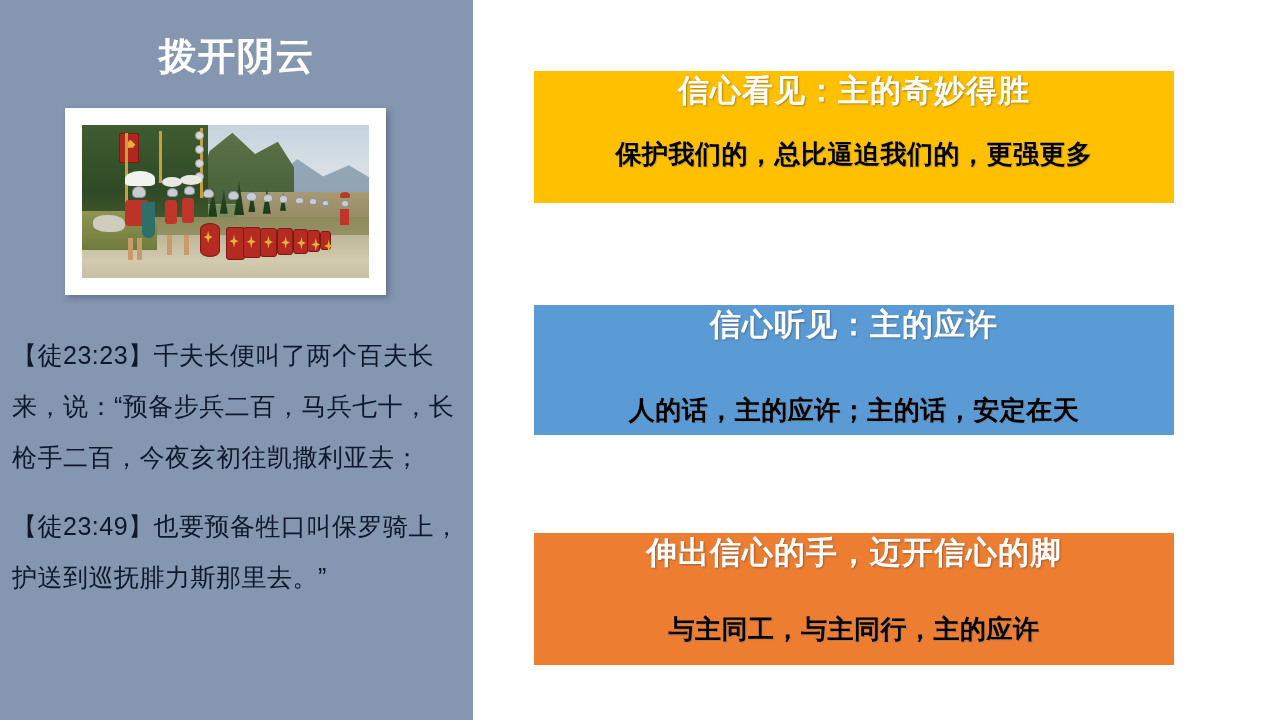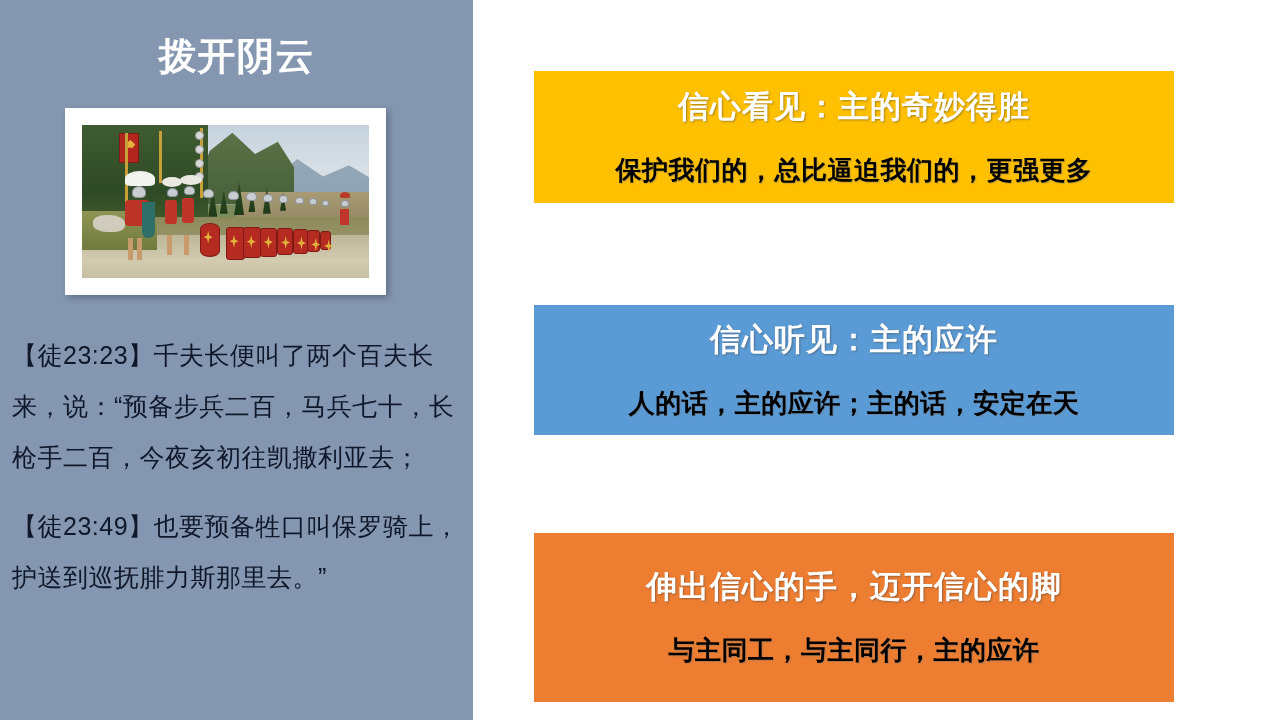--- a/index.html
+++ b/index.html
@@ -81,25 +81,25 @@
   .verse-block {
     position:absolute; left:12px; top:330px; width:452px;
     color:#0f172a; font-size:25px; font-weight:normal;
     line-height:51px; letter-spacing:0.5px;
   }
   .verse { margin-bottom:18px; }
 
   
   .box {
     position:absolute; left:534px; width:640px;
-    display:flex; flex-direction:column; align-items:center; justify-content:center;
+    display:flex; flex-direction:column; align-items:center; justify-content:flex-start;
   }
   .box-yellow { top:71px;  height:132px; background:#ffc000; }
-  .box-blue   { top:305px; height:130px; background:#5b9bd5; }
-  .box-orange { top:533px; height:169px; background:#ed7d31; }
+  .box-blue   { top:305px; height:130px; background:#5b9bd5;gap:22px; }
+  .box-orange { top:533px; height:132px; background:#ed7d31;gap:13px; }
 
   .box-title {
     color:#ffffff; font-weight:bold; font-size:31px; letter-spacing:1px;
     line-height:40px;
     text-shadow:1px 1px 2px rgba(60,60,60,0.45);
   }
   .box-sub {
     color:#000000; font-weight:bold; font-size:26px; letter-spacing:0.5px;
     line-height:36px;
     text-shadow:1px 1px 1px rgba(120,120,120,0.45);

